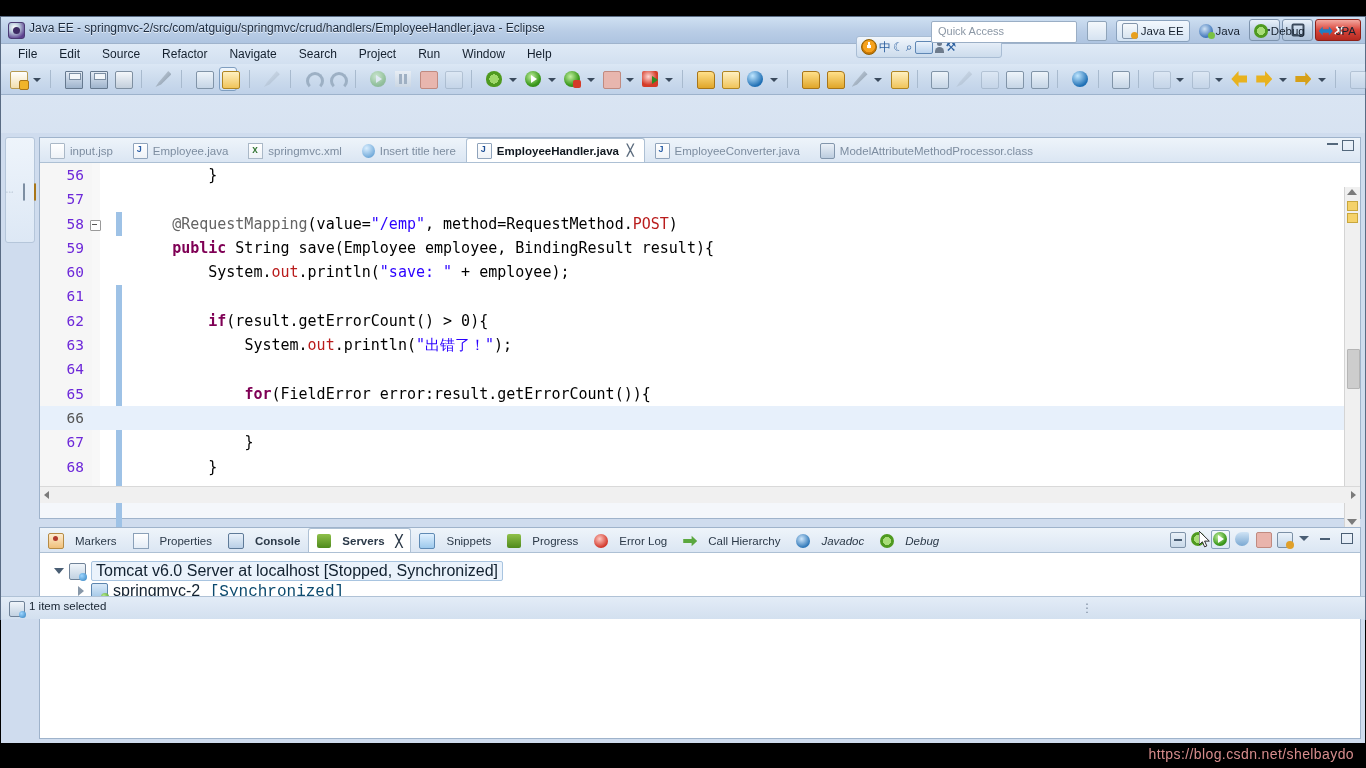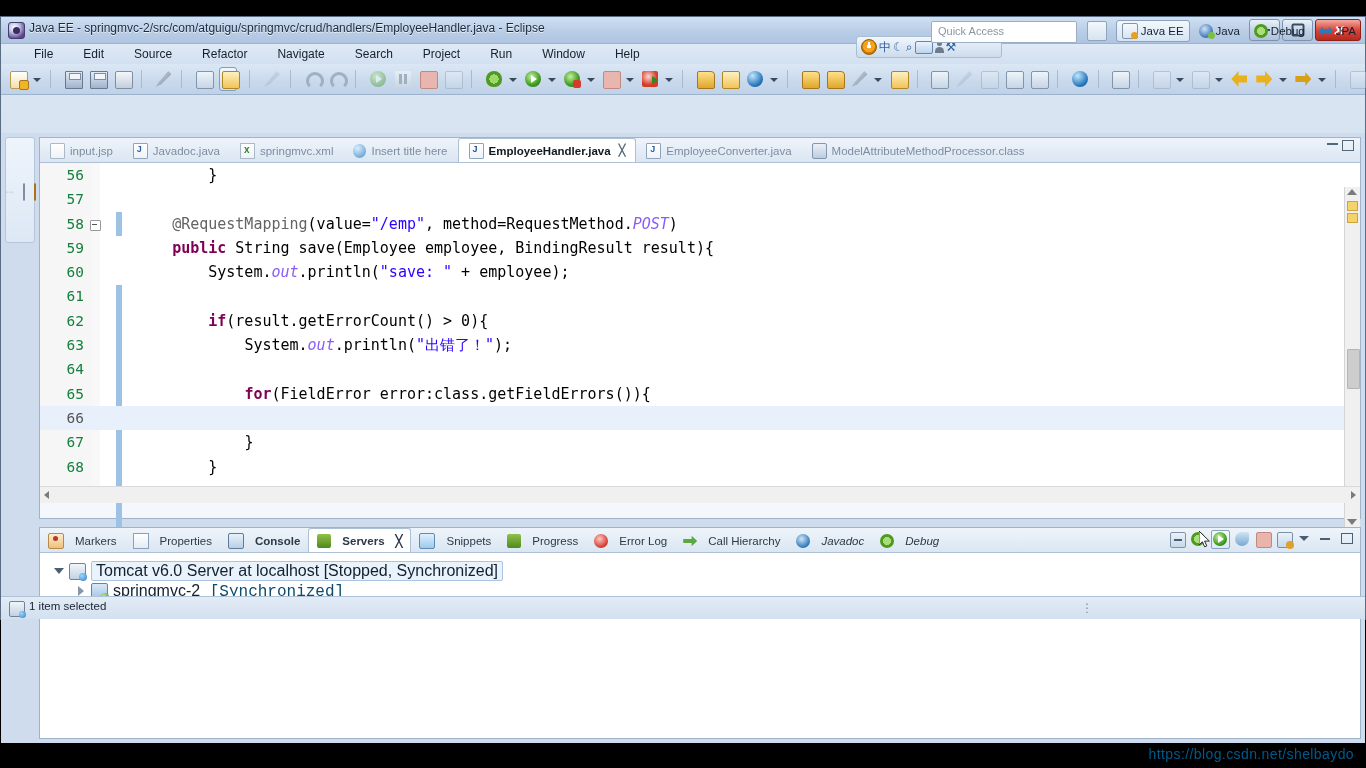--- a/index.html
+++ b/index.html
@@ -42,21 +42,21 @@
   .wb{width:29px;height:20px;border:1px solid #7d93ad;border-radius:3px;
      background:linear-gradient(#e9f1f9,#c3d4e7 50%,#aec2da);position:relative;}
   .wb i{position:absolute;left:50%;top:50%;transform:translate(-50%,-50%);display:block;}
   .wb.min i{width:10px;height:2px;background:#3b4a5c;}
   .wb.max i{width:9px;height:9px;border:2px solid #3b4a5c;border-radius:2px;}
   .wb.close{background:linear-gradient(#f3a8a0,#d9453a 50%,#b52a21);border-color:#8d2018;width:44px;}
   .wb.close i{color:#fff;font-size:13px;font-weight:bold;font-family:"Liberation Sans",sans-serif;
     width:auto;height:auto;line-height:1;}
 
   
-  .menubar{height:20px;padding-left:24px;display:flex;align-items:center;gap:12px;
+  .menubar{height:20px;padding-left:8px;display:flex;align-items:center;gap:4px;
     background:linear-gradient(#dfeaf6,#d2e0f0);}
   .menubar div{font-size:12px;color:#14202e;padding:2px 9px;cursor:default;}
 
   
   .toolbar{height:30px;display:flex;align-items:center;padding-left:6px;gap:7px;
     background:linear-gradient(#dbe7f5,#c9d9ec 60%,#bfd1e8);
     border-bottom:1px solid #9db2cb;}
   .tb{width:20px;height:22px;margin:0 1px;border-radius:3px;position:relative;display:inline-block;}
   .tb.sel{border:1px solid #7f9ec0;background:linear-gradient(#f0f6fc,#cfe0f2);}
   .arw{width:9px;height:22px;position:relative;display:inline-block;}
@@ -152,32 +152,32 @@
   .tabs .tr-max{position:absolute;right:6px;top:2px;width:10px;height:9px;border:1.5px solid #54687c;}
 
   
   .code-wrap{position:relative;height:340px;background:#fff;}
   .gutter{position:absolute;left:0;top:0;width:52px;height:100%;background:#f6f6f6;border-right:1px solid #dcdcdc;}
   .marker{position:absolute;left:52px;top:0;width:8px;height:100%;background:#f8f8f8;border-right:1px solid #e4e4e4;}
   .annobar{position:absolute;left:60px;top:0;width:8px;height:100%;background:#fff;}
   .blue-strip{position:absolute;left:76px;width:6px;background:#9ec2e6;}
   .lines{position:absolute;left:0;top:0;right:0;bottom:0;font-family:"DejaVu Sans Mono",monospace;font-size:15px;}
   .ln{position:relative;height:24.3px;line-height:24.3px;white-space:pre;}
-  .ln .no{position:absolute;left:0;width:44px;text-align:right;color:#15803d;font-size:14.5px;
+  .ln .no{position:absolute;left:0;width:44px;text-align:right;color:#6d28d9;font-size:14.5px;
     font-family:"DejaVu Sans Mono",monospace;}
   .ln .fold{position:absolute;left:50px;top:8px;width:9px;height:9px;border:1px solid #9a9a9a;
     background:#fff;border-radius:1px;}
   .ln .fold:after{content:"";position:absolute;left:1px;top:3px;width:5px;height:1px;background:#555;}
   .ln .src{position:absolute;left:96px;}
   .ln.hl{background:#e7f0fb;}
   .ln.hl .no{color:#555;}
   .kw{color:#7f0055;font-weight:bold;}
   .str{color:#2a00ff;}
   .ann{color:#646464;}
-  .stc{color:#8b5cf6;font-style:italic;}
+  .stc{color:#b91c1c;}
   .plain{color:#000;}
   .caret{display:inline-block;width:0;border-left:1px solid #222;height:16px;vertical-align:-3px;}
 
   
   .vsb{position:absolute;right:0;top:24px;width:15px;height:340px;background:#f0f0f0;border-left:1px solid #d4d4d4;}
   .vsb .up,.vsb .dn{position:absolute;left:2px;width:11px;height:11px;}
   .vsb .up{top:2px;border-left:5px solid transparent;border-right:5px solid transparent;border-bottom:6px solid #7b7b7b;height:0;width:0;}
   .vsb .dn{bottom:2px;border-left:5px solid transparent;border-right:5px solid transparent;border-top:6px solid #7b7b7b;height:0;width:0;}
   .vsb .thumb{position:absolute;left:2px;top:162px;width:11px;height:38px;background:#cdcdcd;border:1px solid #b5b5b5;border-radius:1px;}
   .vsb .mark{position:absolute;right:2px;top:14px;width:9px;height:8px;background:#f5d26a;border:1px solid #c9a73c;}
@@ -259,21 +259,21 @@
   
   .status{position:absolute;left:0;bottom:0;width:1364px;height:22px;
     background:linear-gradient(#e3ecf7,#d3e0ef);border-top:1px solid #b0c2d6;}
   .status .si{position:absolute;left:8px;top:4px;width:14px;height:14px;
     background:linear-gradient(#f0f5fa,#c2d2e2);border:1px solid #6f8298;border-radius:2px;}
   .status .si:after{content:"";position:absolute;right:-2px;bottom:-2px;width:7px;height:7px;border-radius:50%;
     background:radial-gradient(circle at 35% 35%,#9ed6ff,#2f7fbe);}
   .status .st{position:absolute;left:28px;top:3px;font-size:11.5px;color:#16222f;}
   .status .dots3{position:absolute;left:1080px;top:4px;color:#7d8da0;font-size:12px;letter-spacing:2px;}
 
-  .watermark{position:absolute;right:12px;bottom:6px;font-size:14px;color:#0369a1;
+  .watermark{position:absolute;right:12px;bottom:6px;font-size:14px;color:#fca5a5;
     font-family:"Liberation Sans",sans-serif;letter-spacing:.4px;z-index:50;opacity:.85;}
 </style>
 </head>
 <body>
 
 <div id="app">
   <div class="win">
 
     <div class="titlebar">
       <div class="title-ico"></div>
@@ -495,21 +495,21 @@
       </div>
 
       <div class="editor">
         <div class="tabs">
           <div class="tab">
             <span class="ti jsp"></span>
             <span>input.jsp</span>
           </div>
           <div class="tab">
             <span class="ti javaf"></span>
-            <span>Javadoc.java</span>
+            <span>Employee.java</span>
           </div>
           <div class="tab">
             <span class="ti xml"></span>
             <span>springmvc.xml</span>
           </div>
           <div class="tab">
             <span class="ti web"></span>
             <span>Insert title here</span>
           </div>
           <div class="tab active">
@@ -538,21 +538,21 @@
           <div class="lines" id="code-lines">
               <div class="ln"><span class="no">56</span><span class="src"><span>        </span><span class="plain">}</span></span></div>
               <div class="ln"><span class="no">57</span><span class="src"></span></div>
               <div class="ln"><span class="no">58</span><span class="fold"></span><span class="src"><span>    </span><span class="ann">@RequestMapping</span><span class="plain">(value=</span><span class="str">"/emp"</span><span class="plain">, method=RequestMethod.</span><span class="stc">POST</span><span class="plain">)</span></span></div>
               <div class="ln"><span class="no">59</span><span class="src"><span>    </span><span class="kw">public</span><span class="plain"> String save(Employee employee, BindingResult result){</span></span></div>
               <div class="ln"><span class="no">60</span><span class="src"><span>        </span><span class="plain">System.</span><span class="stc">out</span><span class="plain">.println(</span><span class="str">"save: "</span><span class="plain"> + employee);</span></span></div>
               <div class="ln"><span class="no">61</span><span class="src"></span></div>
               <div class="ln"><span class="no">62</span><span class="src"><span>        </span><span class="kw">if</span><span class="plain">(result.getErrorCount() &gt; 0){</span></span></div>
               <div class="ln"><span class="no">63</span><span class="src"><span>            </span><span class="plain">System.</span><span class="stc">out</span><span class="plain">.println(</span><span class="str">"出错了！"</span><span class="plain">);</span></span></div>
               <div class="ln"><span class="no">64</span><span class="src"></span></div>
-              <div class="ln"><span class="no">65</span><span class="src"><span>            </span><span class="kw">for</span><span class="plain">(FieldError error:class.getFieldErrors()){</span></span></div>
+              <div class="ln"><span class="no">65</span><span class="src"><span>            </span><span class="kw">for</span><span class="plain">(FieldError error:result.getErrorCount()){</span></span></div>
               <div class="ln hl"><span class="no">66</span></div>
               <div class="ln"><span class="no">67</span><span class="src"><span>            </span><span class="plain">}</span></span></div>
               <div class="ln"><span class="no">68</span><span class="src"><span>        </span><span class="plain">}</span></span></div>
               <div class="ln"><span class="no">69</span><span class="src"></span></div>
             </div>
 
           <div class="vsb">
             <div class="up"></div>
             <div class="thumb"></div>
             <div class="dn"></div>

